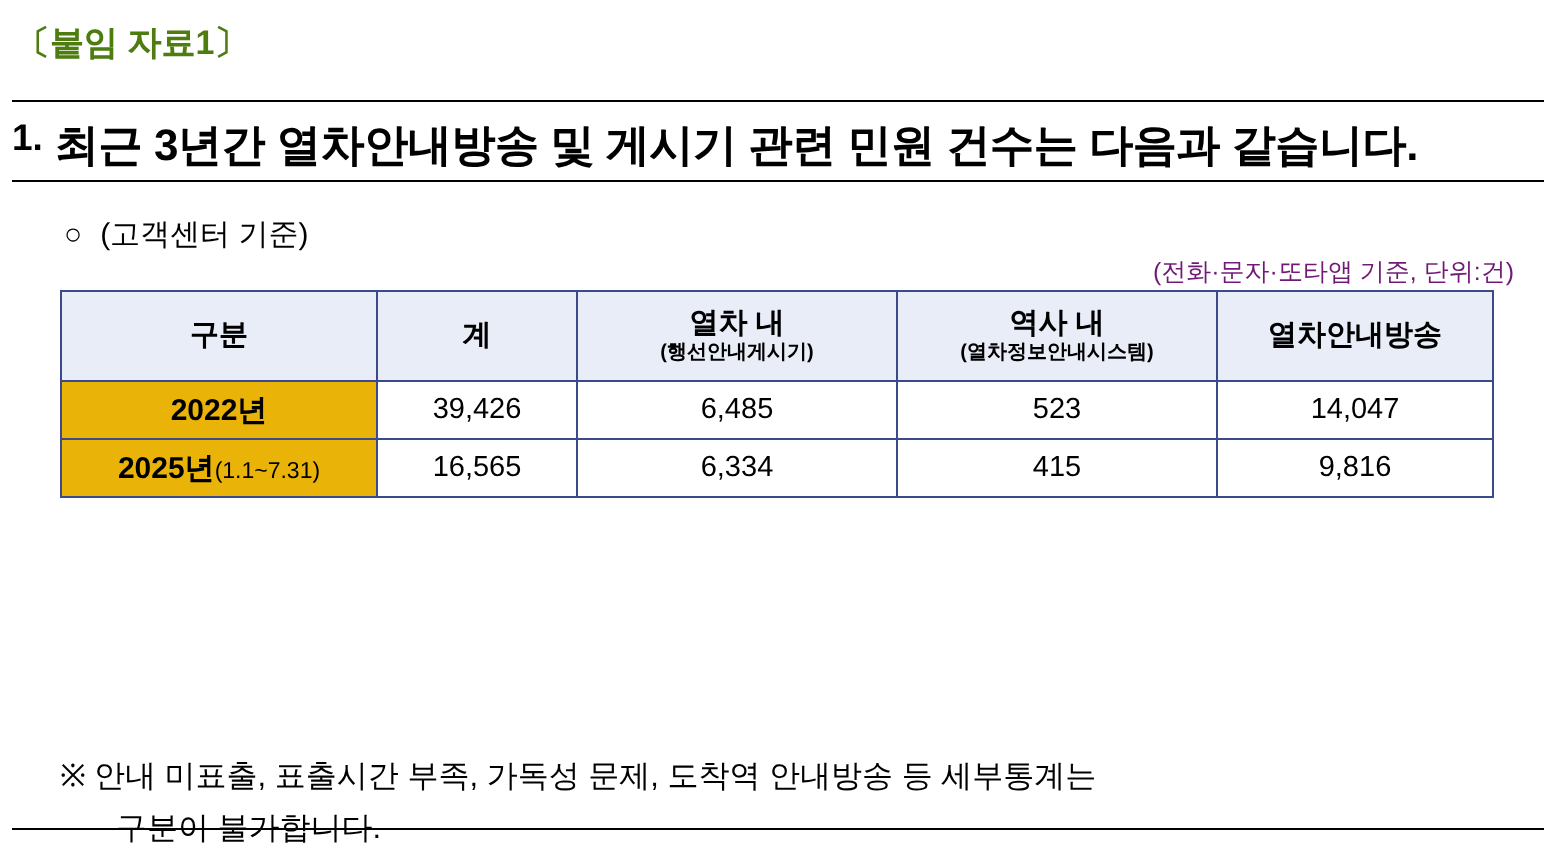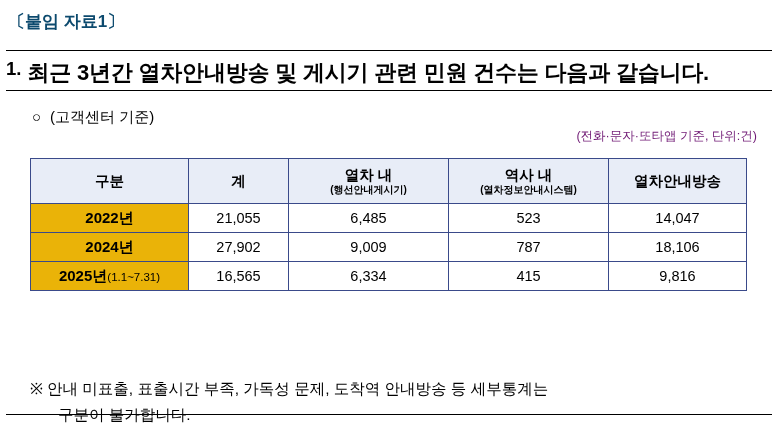--- a/index.html
+++ b/index.html
@@ -19,21 +19,21 @@
     width: 779px;
     height: 426px;
     box-sizing: border-box;
   }
   .attachment-label {
     position: absolute;
     left: 8px;
     top: 10px;
     font-size: 17px;
     font-weight: bold;
-    color: #0c4a6e;
+    color: #4d7c0f;
     letter-spacing: 0px;
   }
   .heading-row {
     position: absolute;
     left: 6px;
     top: 58px;
     width: 766px;
     display: flex;
     align-items: flex-start;
   }
@@ -76,21 +76,21 @@
     position: absolute;
     right: 22px;
     top: 128px;
     font-size: 12.5px;
     color: #701a75;
     white-space: nowrap;
   }
   table.data {
     position: absolute;
     left: 30px;
-    top: 158px;
+    top: 145px;
     border-collapse: collapse;
     width: 716px;
     table-layout: fixed;
   }
   table.data th, table.data td {
     border: 1px solid #3a4a8a;
     text-align: center;
     vertical-align: middle;
     font-size: 14.5px;
     padding: 0;
@@ -208,31 +208,24 @@
           <span class="sub">(열차정보안내시스템)</span>
         </th>
         <th>
           <span>열차안내방송</span>
         </th>
       </tr>
     </thead>
     <tbody>
       <tr>
         <td class="year"><span>2022년</span><span class="range"></span></td>
-        <td>21,055</td>
+        <td>39,426</td>
         <td>6,485</td>
         <td>523</td>
         <td>14,047</td>
-      </tr>
-      <tr>
-        <td class="year"><span>2024년</span><span class="range"></span></td>
-        <td>27,902</td>
-        <td>9,009</td>
-        <td>787</td>
-        <td>18,106</td>
       </tr>
       <tr>
         <td class="year"><span>2025년</span><span class="range">(1.1~7.31)</span></td>
         <td>16,565</td>
         <td>6,334</td>
         <td>415</td>
         <td>9,816</td>
       </tr>
     </tbody>
   </table>

